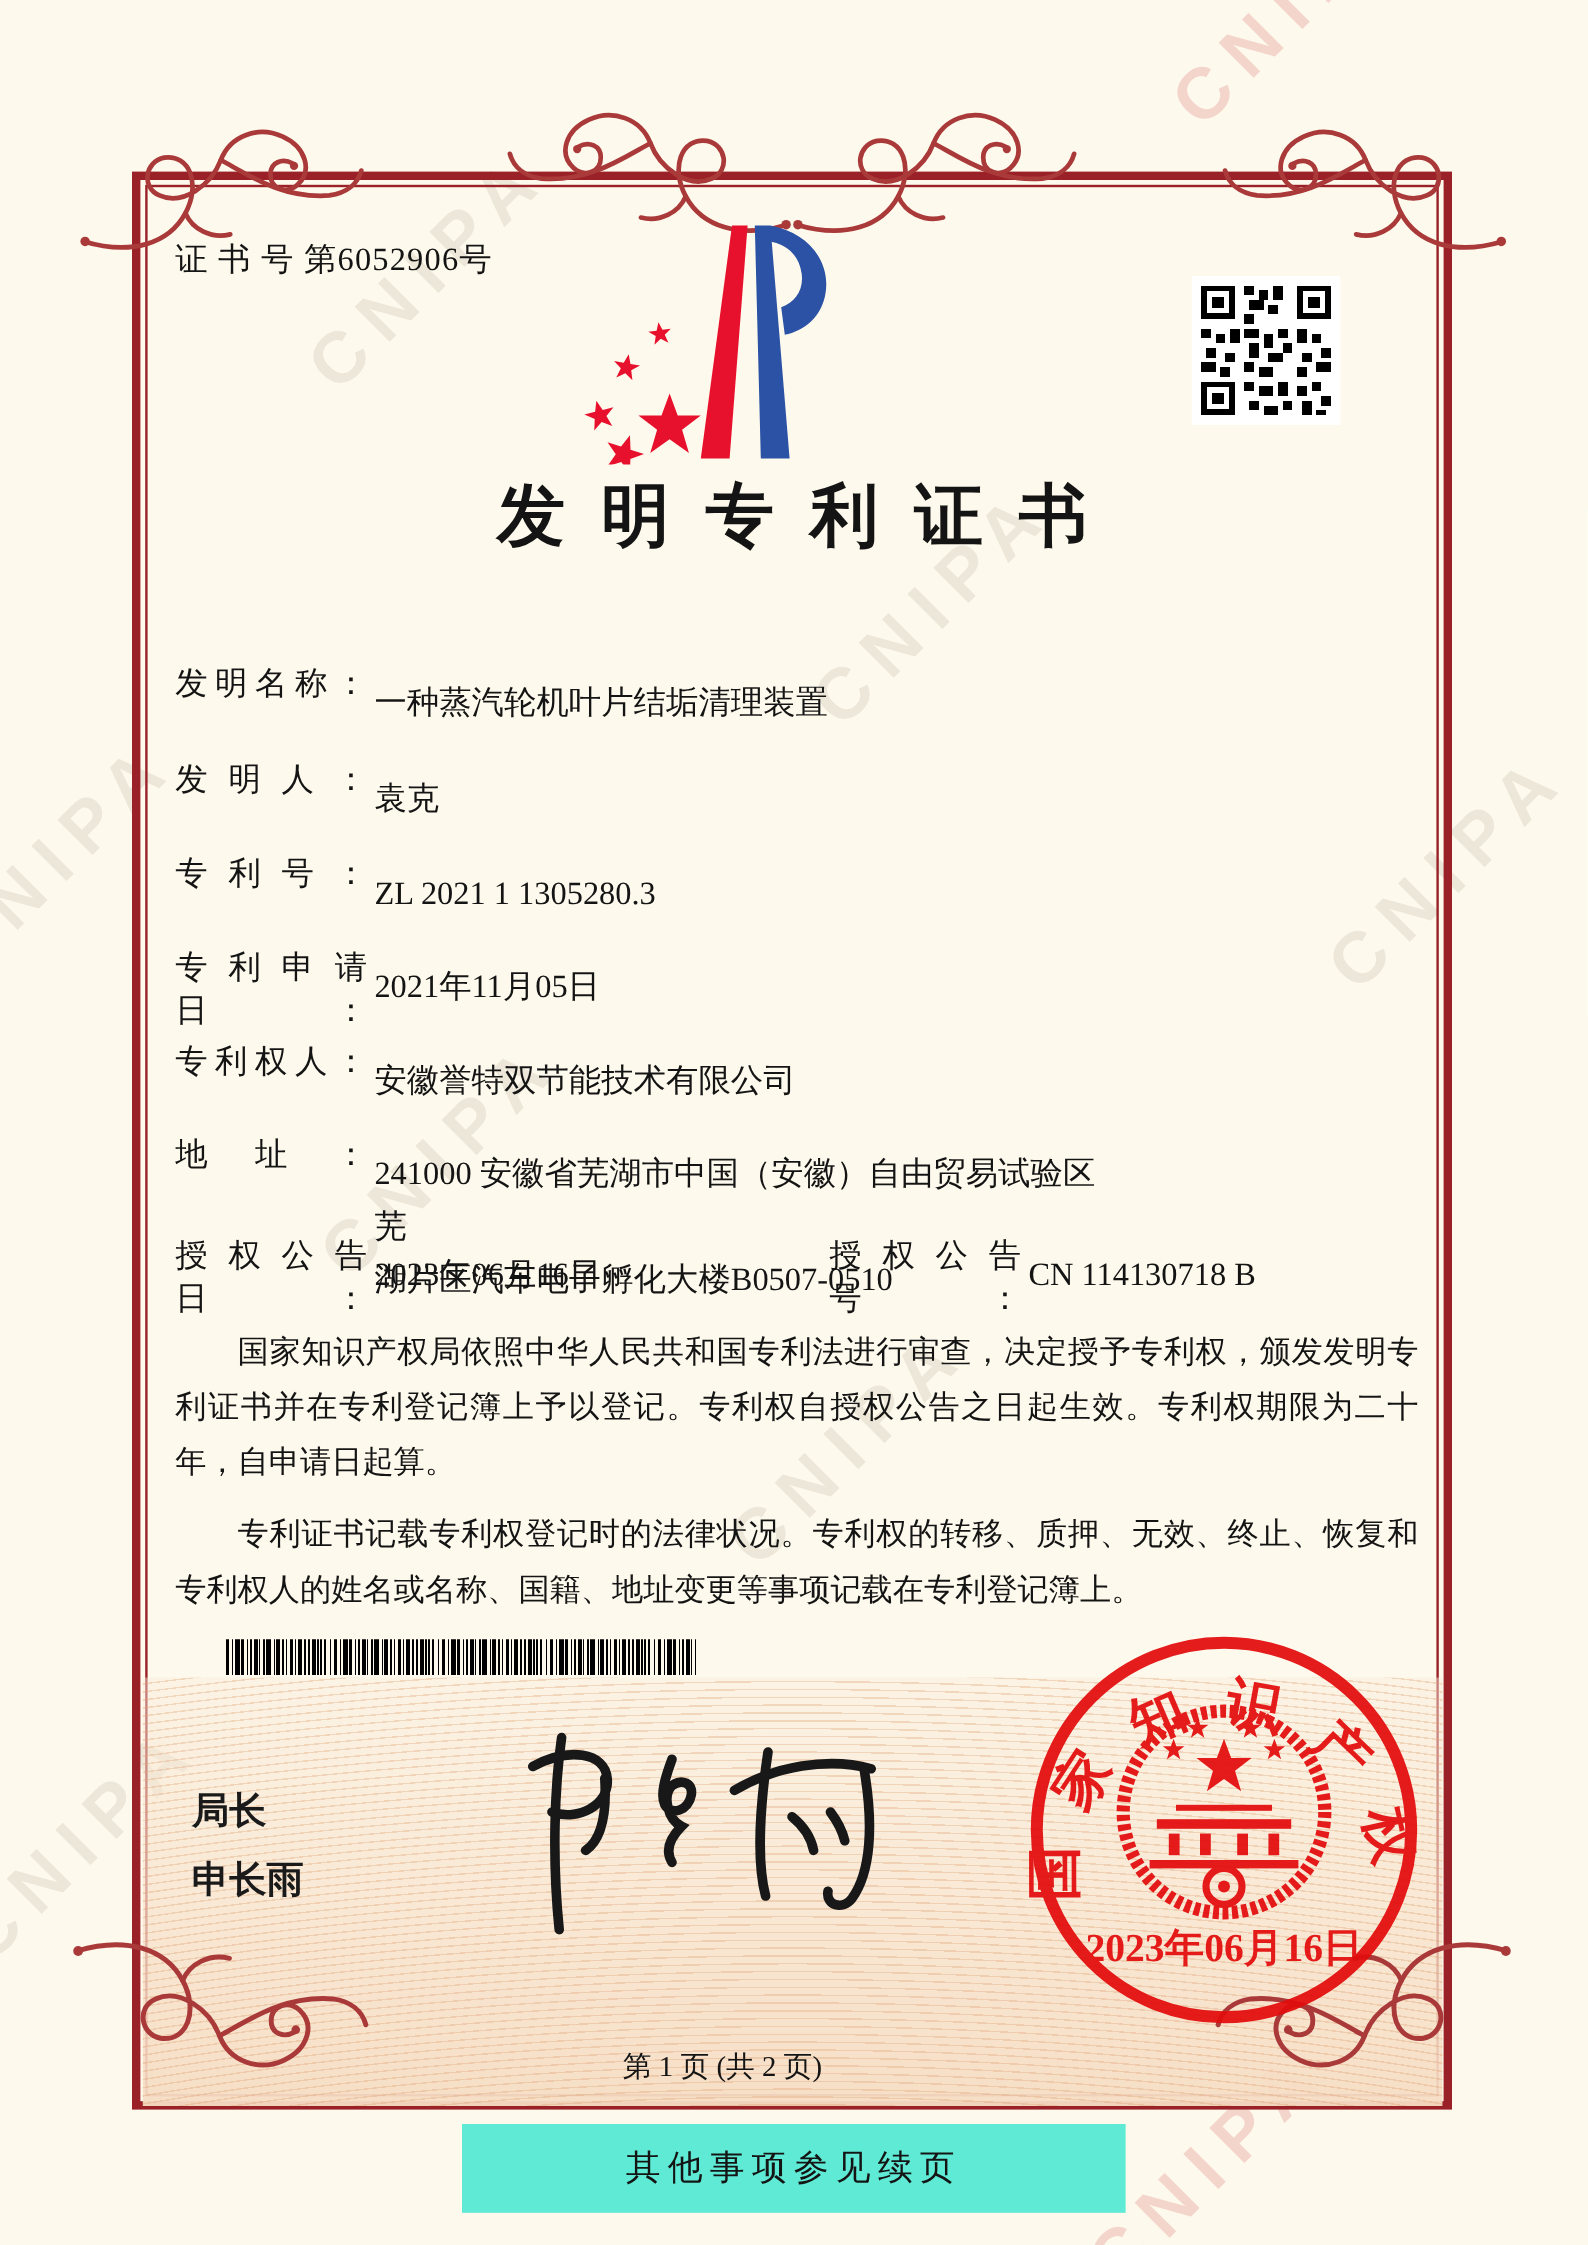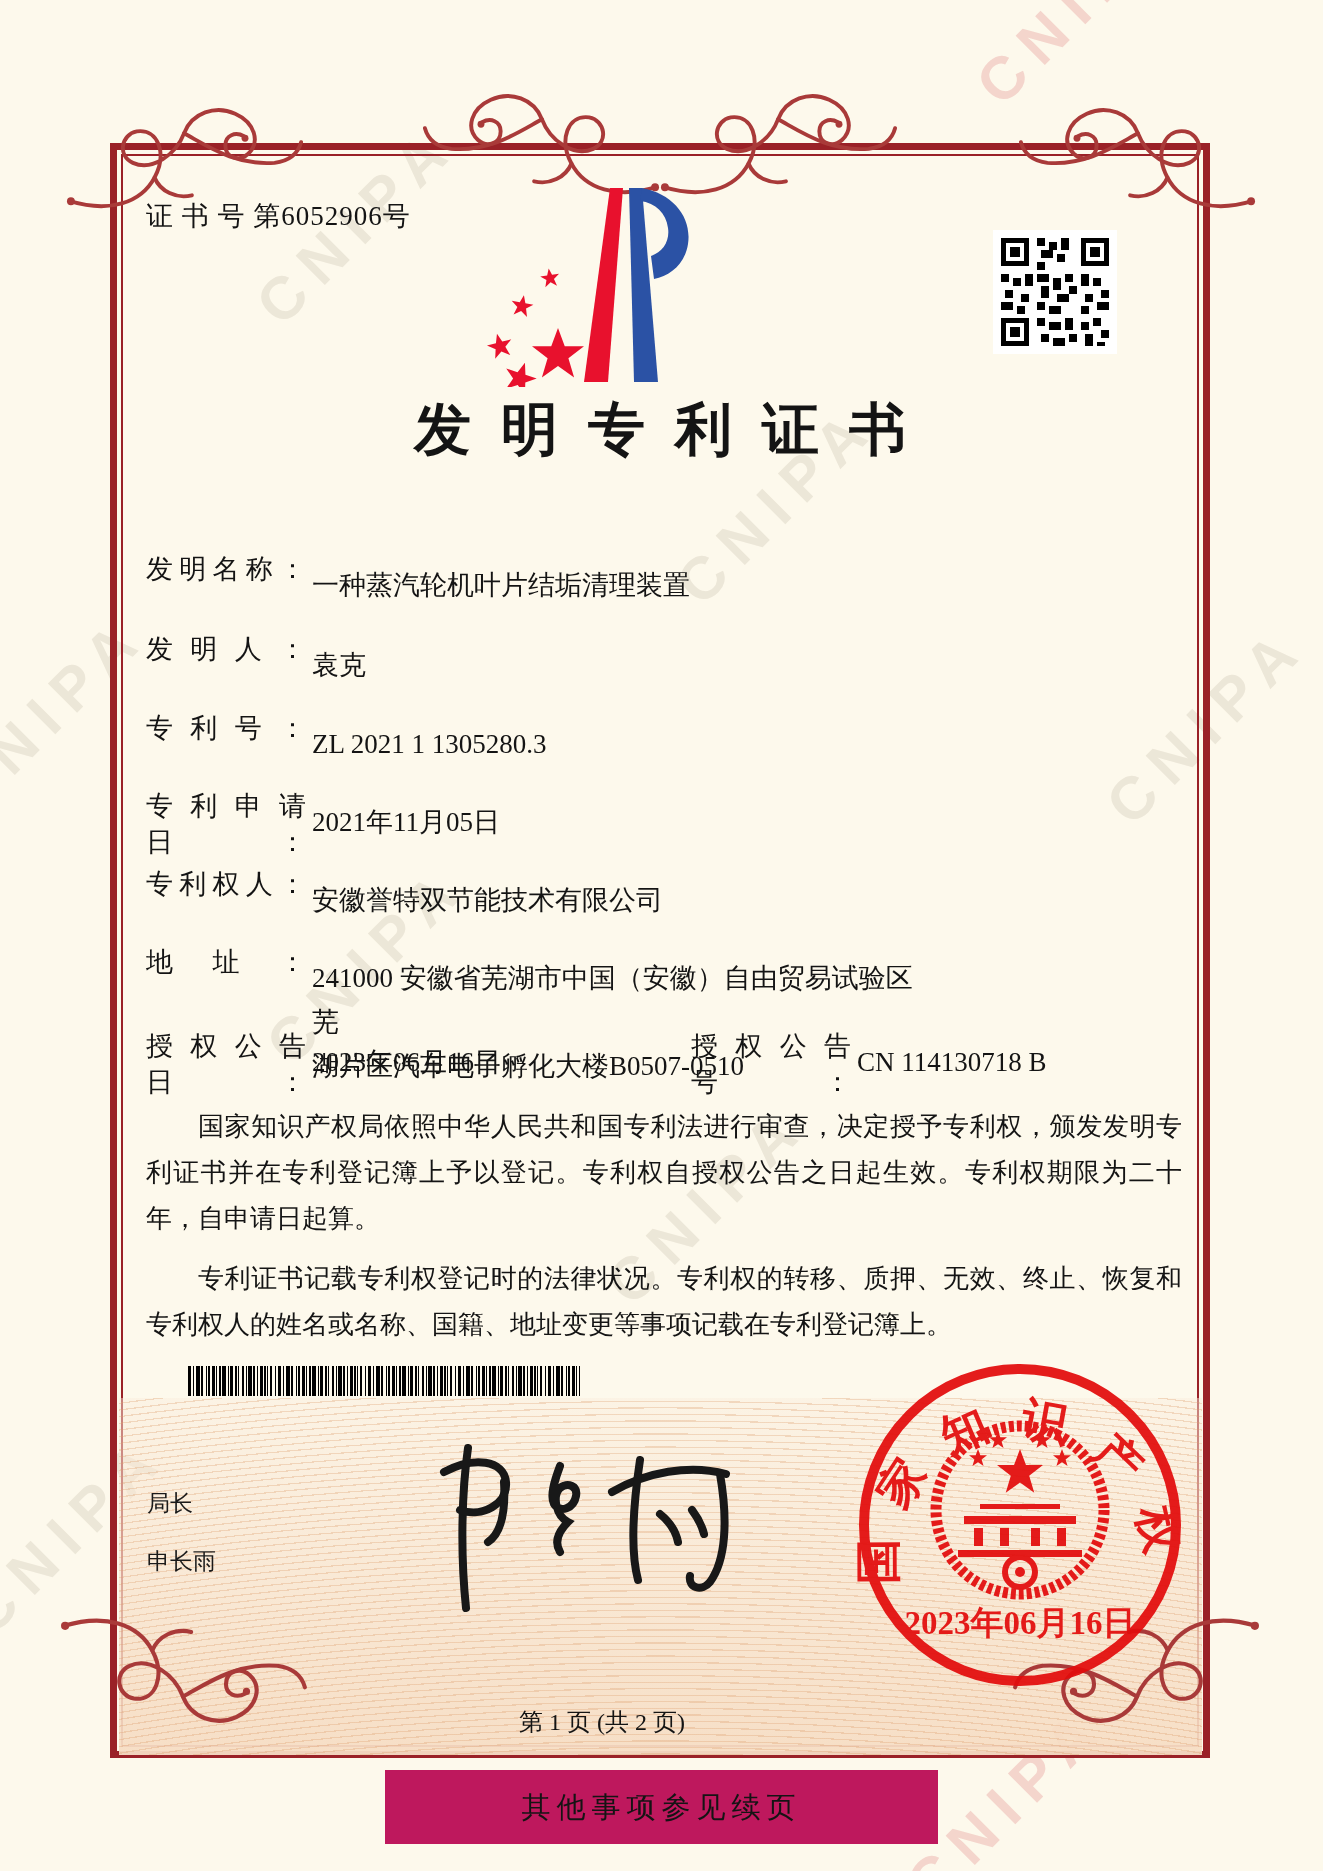--- a/index.html
+++ b/index.html
@@ -57,34 +57,34 @@
   
   .waves{
     position:absolute; left:119px; top:1398px; width:1083px; height:357px;
     background-image:
       repeating-radial-gradient(1600px 950px at 50% 1480px,
         rgba(221,158,109,0.33) 0 2px, rgba(0,0,0,0) 2px 11px),
       linear-gradient(rgba(250,236,220,0.45), rgba(246,221,196,0.95));
   }
   .barcode{position:absolute; left:188px; top:1366px;}
   .sig-title{
-    position:absolute; left:147px; font-family:"Liberation Sans", sans-serif;
-    font-weight:normal; font-size:23px; color:#1a1a1a;
+    position:absolute; left:160px; font-family:"Liberation Sans", sans-serif;
+    font-weight:bold; font-size:31px; color:#1a1a1a;
   }
   .sig-title.t1{top:1488px;}
   .sig-title.t2{top:1546px;}
   .signature{position:absolute; left:408px; top:1430px;}
   .seal{position:absolute; left:853px; top:1358px; opacity:0.93;}
   .footer-page{
     position:absolute; left:110px; top:1706px; width:984px;
     text-align:center; font-size:24px;
   }
   .bottom-note{
     position:absolute; left:385px; top:1770px; width:553px; height:74px;
-    background:#be185d; text-align:center; line-height:74px; font-size:29px;
+    background:#5eead4; text-align:center; line-height:74px; font-size:29px;
     letter-spacing:6px;
   }
 </style>
 </head>
 <body>
 
 <div class="page">
 
   <svg width="0" height="0" style="position:absolute" aria-hidden="true">
     <defs>

